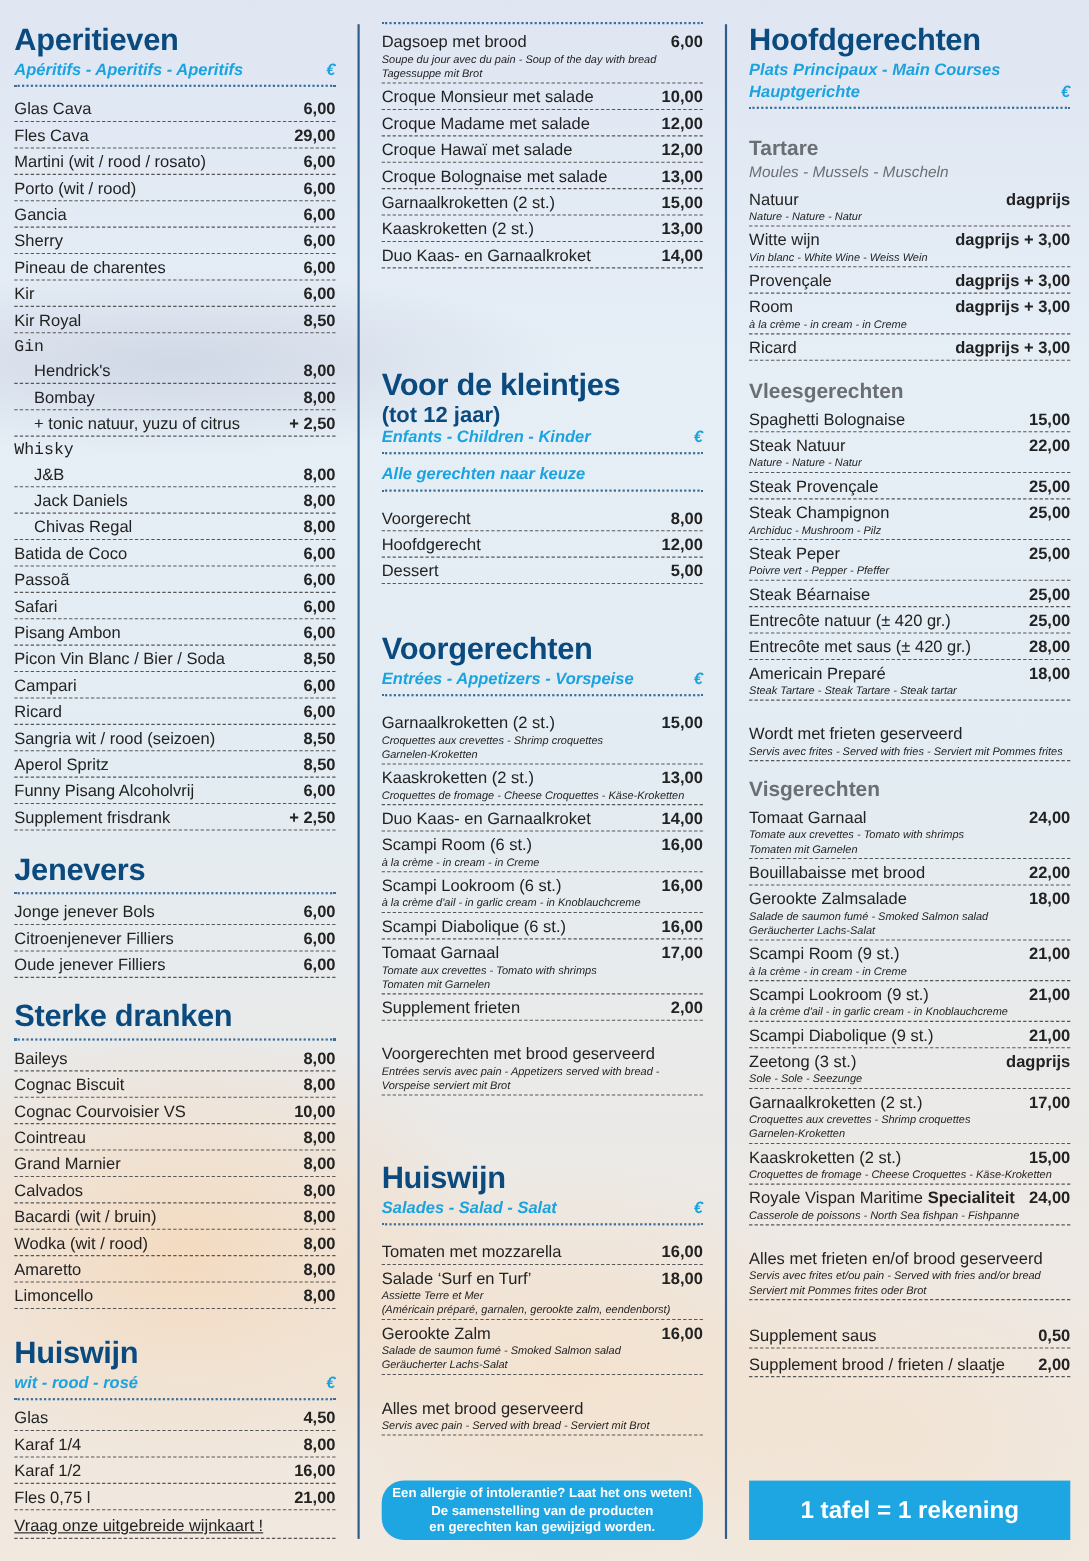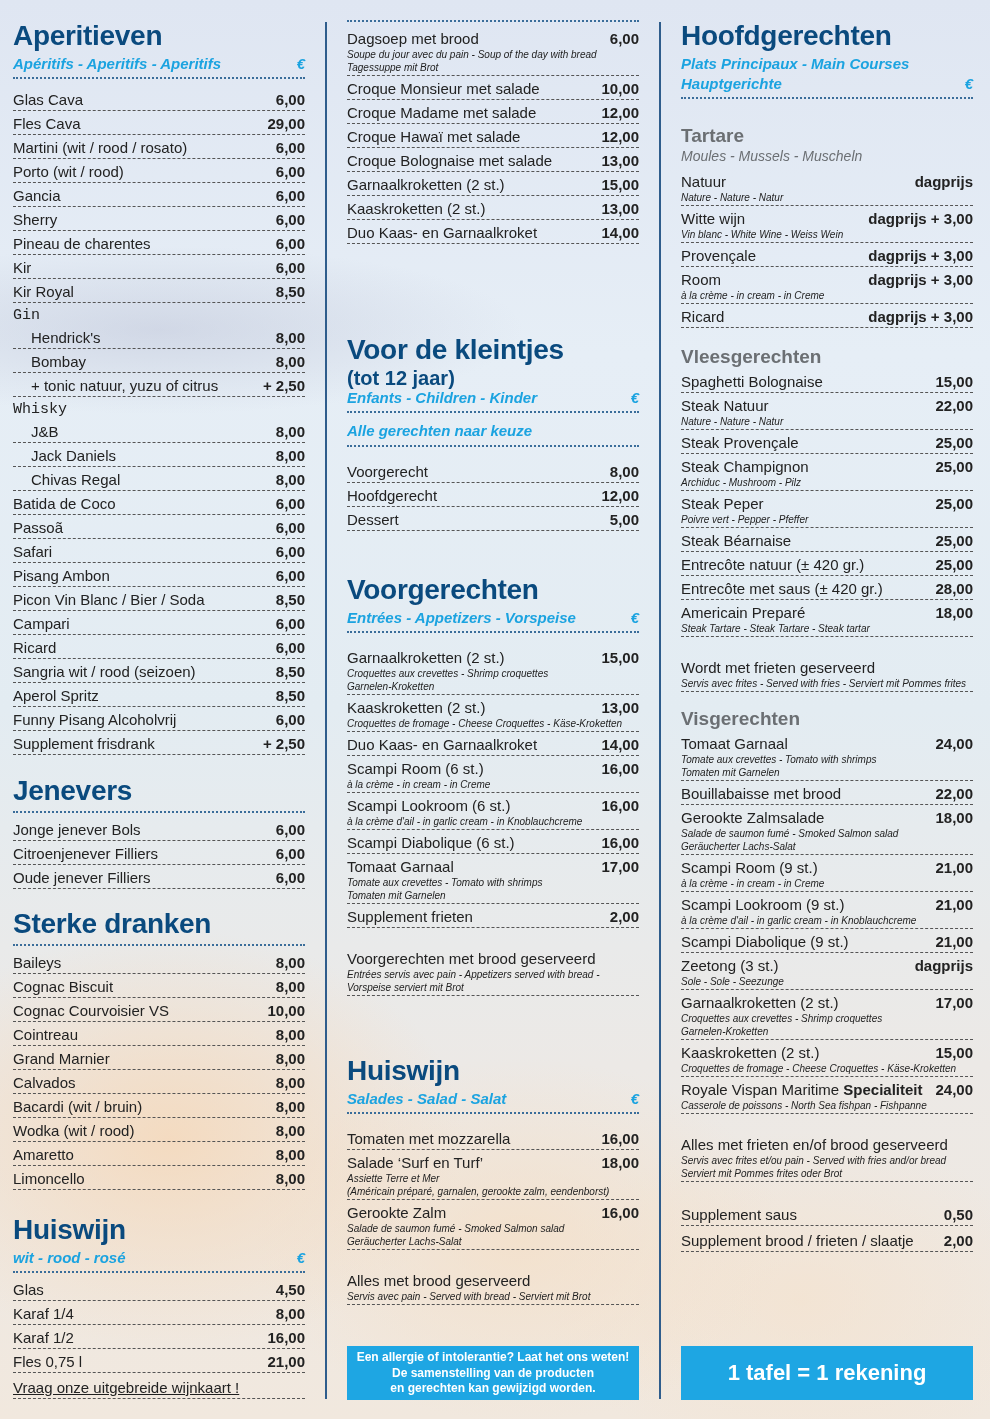--- a/index.html
+++ b/index.html
@@ -616,21 +616,21 @@
       </div>
       <div class="item" style="margin-top:18px;">
         <div class="item-row">
             <span class="item-name">Alles met brood geserveerd</span>
           </div>
         <div class="item-desc">Servis avec pain - Served with bread - Serviert mit Brot</div>
       </div>
     </div>
   </div>
 
-  <div class="note-box" style="position:absolute; top:1346px; width:292px; height:54px; padding-top:4px; font-size:12px; line-height:15.5px;">
+  <div class="note-box" style="position:absolute; top:1346px; width:292px; height:54px; padding-top:4px; font-size:12px; line-height:15.5px;border-radius:20px;">
     <div>Een allergie of intolerantie? Laat het ons weten!</div>
     <div>De samenstelling van de producten</div>
     <div>en gerechten kan gewijzigd worden.</div>
   </div>
 </div>
 
 <div class="col col3">
 
   <div style="position:absolute; top:18px; width:292px;">
     <div class="section-title">Hoofdgerechten</div>

